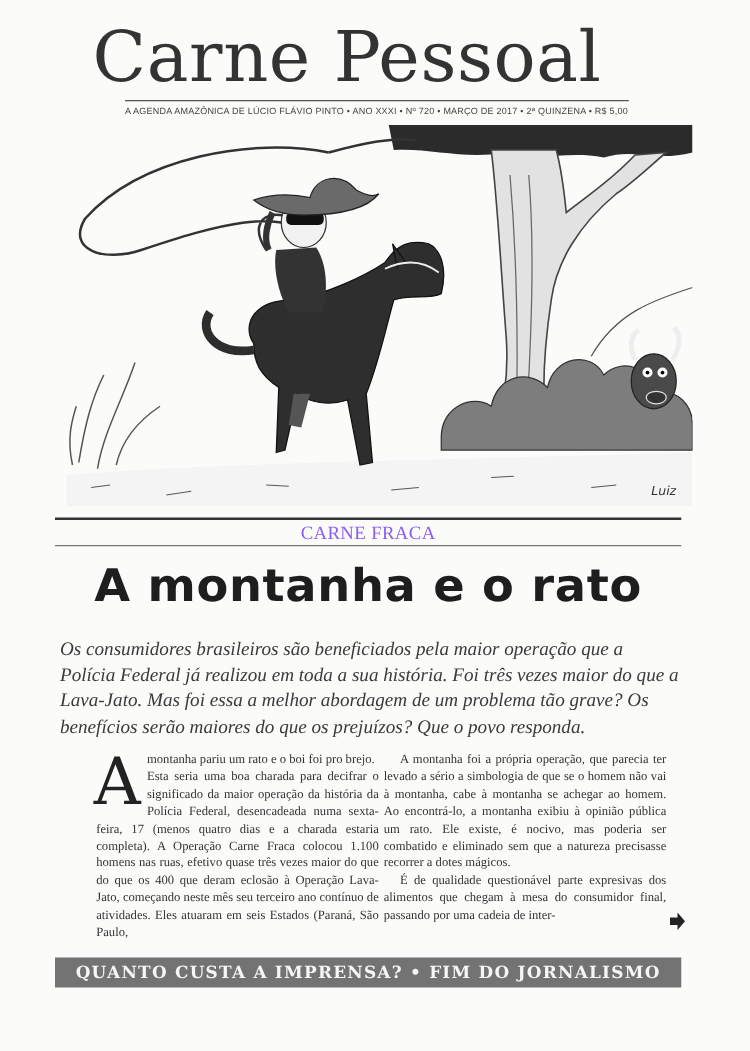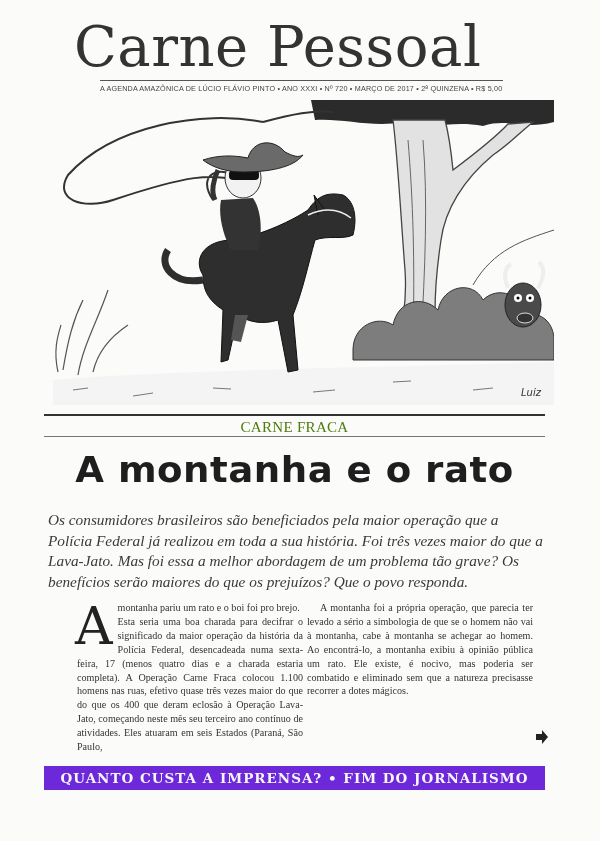--- a/index.html
+++ b/index.html
@@ -28,21 +28,21 @@
     }
     .cartoon {
       position: absolute; left: 53px; top: 100px; width: 501px; height: 305px;
     }
     .cartoon svg { width: 100%; height: 100%; display: block; }
     .rule-thick {
       position: absolute; left: 44px; top: 414px; width: 501px; height: 2px; background: #333;
     }
     .kicker {
       position: absolute; left: 44px; top: 419px; width: 501px;
-      text-align: center; font-size: 15px; line-height: 16px; color: #4d7c0f;
+      text-align: center; font-size: 15px; line-height: 16px; color: #8b5cf6;
       font-family: "Liberation Serif", serif; letter-spacing: 0.3px;
     }
     .rule-thin {
       position: absolute; left: 44px; top: 436px; width: 501px; height: 1px; background: #777;
     }
     .headline {
       position: absolute; left: 44px; top: 446px; width: 501px;
       text-align: center; font-family: "DejaVu Sans", sans-serif;
       font-weight: bold; font-size: 36px; line-height: 48px; color: #1e1e1e;
       letter-spacing: 0.5px; transform: scaleX(1.03);
@@ -63,21 +63,21 @@
     .col p.indent { text-indent: 13px; }
     .dropcap {
       float: left; font-family: "DejaVu Serif", serif;
       font-size: 52px; line-height: 44px; margin: 3px 5px 0 -2px; color: #222;
     }
     .continue-arrow {
       position: absolute; left: 535px; top: 730px; width: 14px; height: 14px;
     }
     .banner {
       position: absolute; left: 44px; top: 766px; width: 501px; height: 24px;
-      background: #6d28d9;
+      background: #737373;
       display: flex; align-items: center; justify-content: center;
     }
     .banner span {
       font-family: "DejaVu Serif", serif; font-weight: bold;
       font-size: 13.5px; letter-spacing: 1px; color: #f6f6f6;
     }
   </style>
 </head>
 <body>
 
@@ -144,20 +144,21 @@
 
 <div class="col col-left">
   <p>
     <span class="dropcap">A</span><span>montanha pariu um rato e o boi foi pro brejo.</span>
   </p>
   <p>Esta seria uma boa charada para decifrar o significado da maior operação da história da Polícia Federal, desencadeada numa sexta-feira, 17 (menos quatro dias e a charada estaria completa). A Operação Carne Fraca colocou 1.100 homens nas ruas, efetivo quase três vezes maior do que do que os 400 que deram eclosão à Operação Lava-Jato, começando neste mês seu terceiro ano contínuo de atividades. Eles atuaram em seis Estados (Paraná, São Paulo,</p>
 </div>
 
 <div class="col col-right">
   <p class="indent">A montanha foi a própria operação, que parecia ter levado a sério a simbologia de que se o homem não vai à montanha, cabe à montanha se achegar ao homem. Ao encontrá-lo, a montanha exibiu à opinião pública um rato. Ele existe, é nocivo, mas poderia ser combatido e eliminado sem que a natureza precisasse recorrer a dotes mágicos.</p>
+  <p class="indent">É de qualidade questionável parte expresivas dos alimentos que chegam à mesa do consumidor final, passando por uma cadeia de inter-</p>
 </div>
 
 <div class="continue-arrow">
   <svg viewBox="0 0 14 14" width="14" height="14">
       <path d="M1 4 H7 V0 L13 7 L7 14 V10 H1 Z" fill="#222"></path>
     </svg>
 </div>
 
 <div class="banner">
   <span>QUANTO CUSTA A IMPRENSA? • FIM DO JORNALISMO</span>

